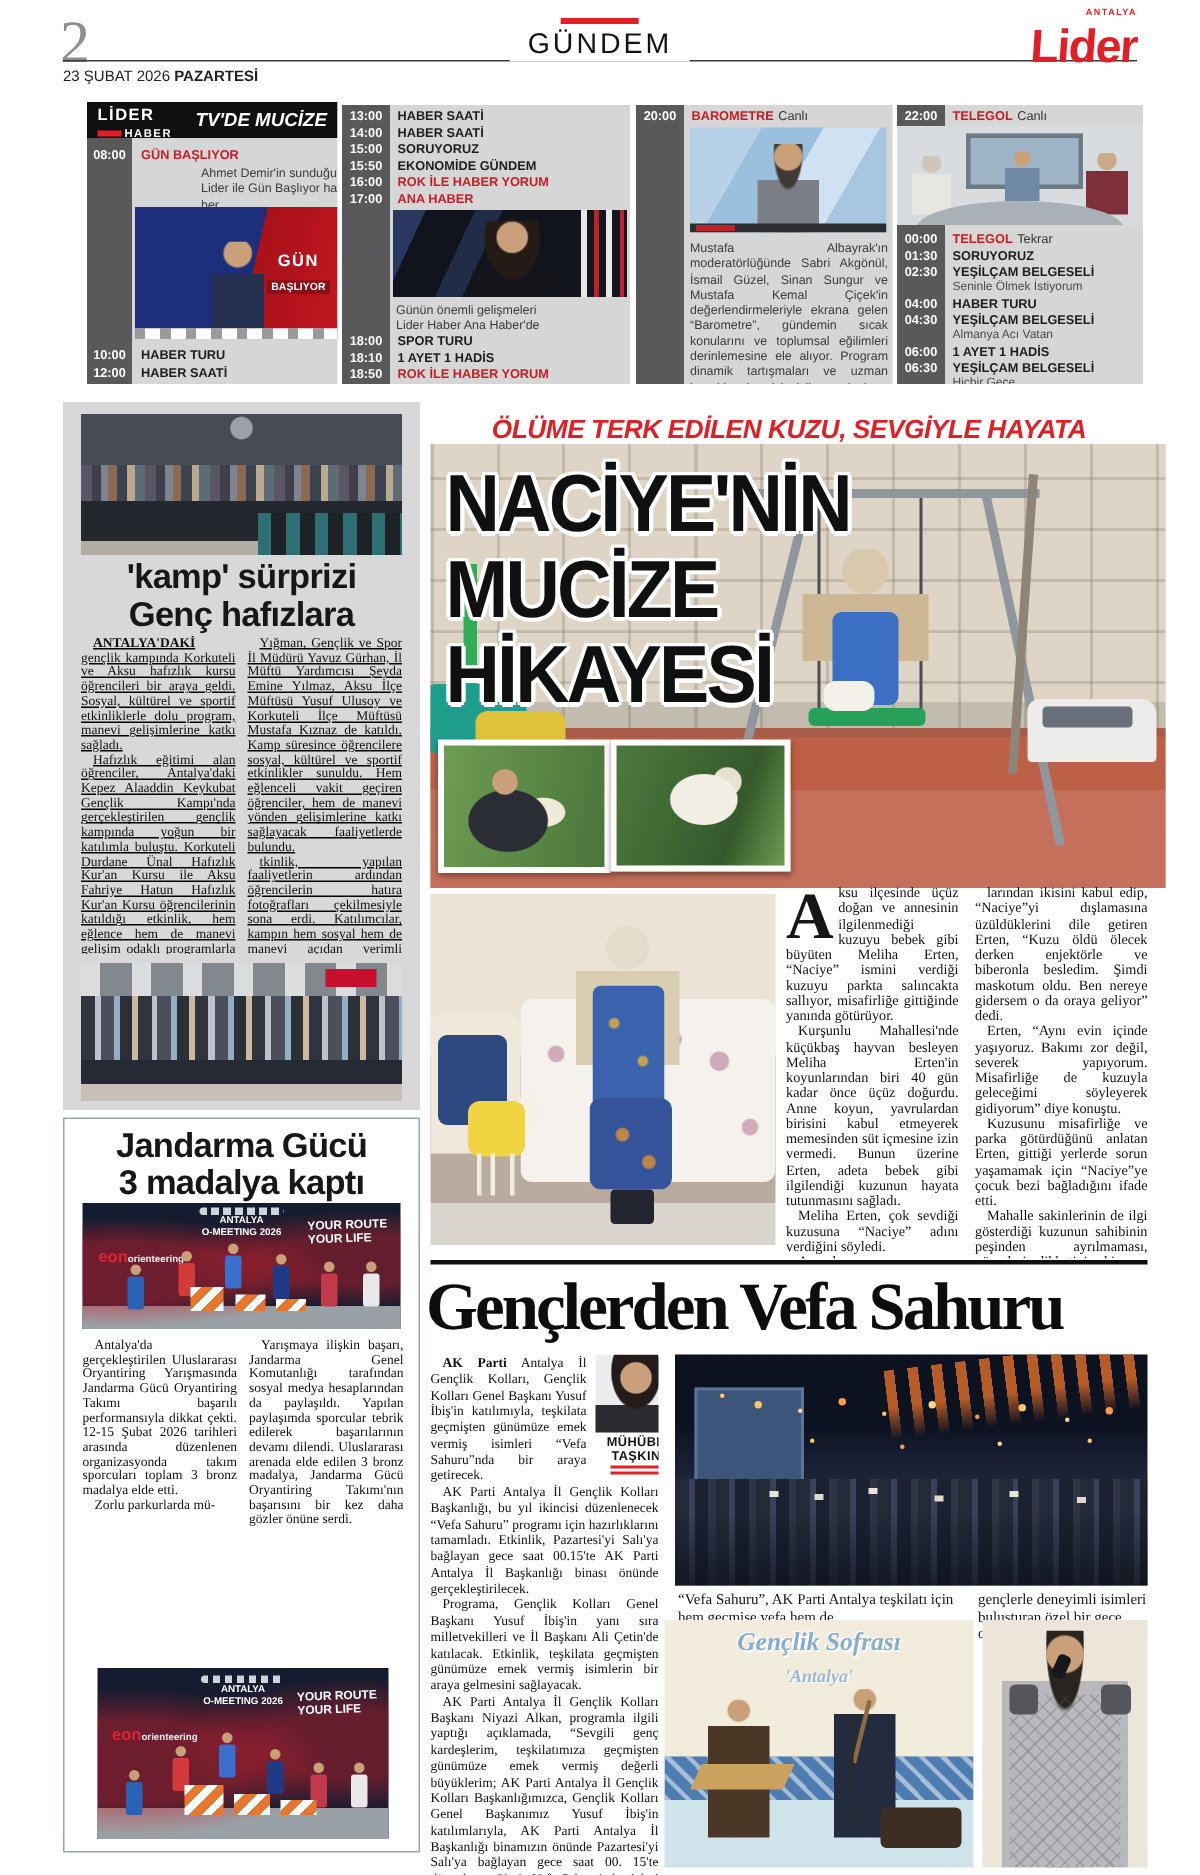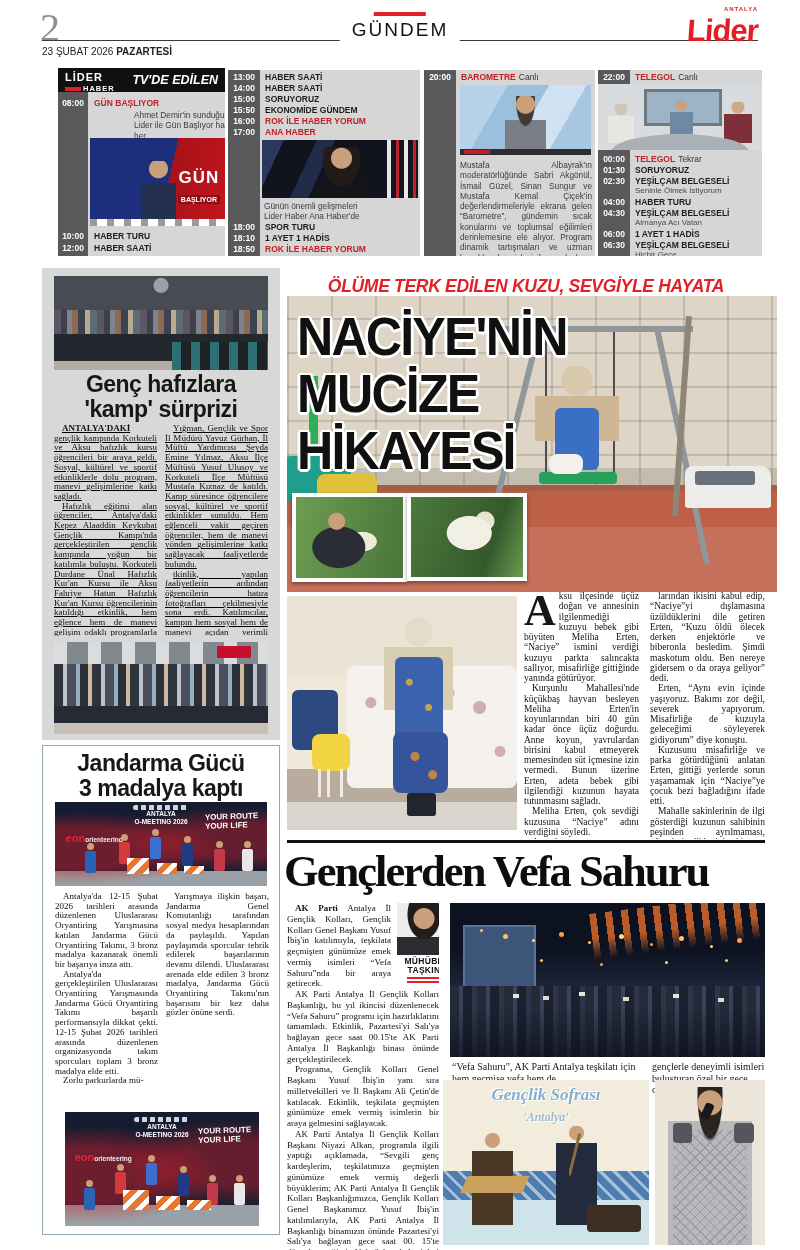--- a/index.html
+++ b/index.html
@@ -36,21 +36,21 @@
   .c1row{padding-left:36px;}
   .c1row .t{width:30px;}
   
   .ph{position:absolute;overflow:hidden;}
   
   .ph-gun{background:linear-gradient(103deg,#1d2f7c 0 57%,#a91119 57%,#c2161f 100%);}
   .gun-man{position:absolute;left:38%;top:26%;width:26%;height:74%;background:
       radial-gradient(circle at 50% 12%,#c9a078 0 9px,transparent 10px),
       linear-gradient(transparent 0 22px,#23304f 22px 100%);}
   .gun-txt{position:absolute;right:5px;top:34%;text-align:center;color:#fff;font-family:"Liberation Sans",sans-serif;}
-  .gun-txt .g1{font-weight:800;font-size:17px;letter-spacing:1px;}
+  .gun-txt .g1{font-weight:800;font-size:11px;letter-spacing:1px;}
   .gun-txt .g2{font-weight:800;font-size:7px;background:#8c0e15;padding:1px 3px;margin-top:2px;display:inline-block;}
   .gun-strip{position:absolute;left:0;right:0;bottom:0;height:7px;background:
       repeating-linear-gradient(90deg,#9a9a9a 0 7px,#fff 7px 17px) #fff;}
   .ph-anahaber{background:
       linear-gradient(115deg,rgba(62,84,150,.55) 0 12%,transparent 12% 30%,rgba(62,84,150,.35) 30% 40%,transparent 40%),#12141d;}
   .ana-stripes{position:absolute;right:0;top:0;bottom:0;width:20%;background:
       repeating-linear-gradient(90deg,#e8e8e8 0 4px,#15151d 4px 9px,#c0202a 9px 12px,#15151d 12px 17px);}
   .ana-woman{position:absolute;left:34%;top:12%;width:34%;height:88%;background:
       radial-gradient(circle at 50% 22%,#caa07c 0 10px,transparent 11px),
       radial-gradient(ellipse at 50% 24%,#241a16 0 18px,transparent 19px),
@@ -259,21 +259,21 @@
 
   <div class="tvcol" style="left:58px;top:68px;width:167px;height:188px;">
     <div class="tvhead">
       <div class="tvlogo">
         <div class="l1">LİDER</div>
         <div class="l2">
             <span class="rb"></span>
             <span>HABER</span>
           </div>
       </div>
-      <div class="tvtitle">TV'DE EDİLEN</div>
+      <div class="tvtitle">TV'DE MUCİZE</div>
     </div>
     <div class="strip" style="top:24px;width:30px;"></div>
     <div class="tvrow c1row" style="top:30px;">
       <span class="t">08:00</span><span class="red">GÜN BAŞLIYOR</span>
     </div>
     <div class="tvdesc" style="left:40px;top:42px;width:124px;margin-left:36px;">Ahmet Demir'in sunduğu
 Lider ile Gün Başlıyor hafta içi her
 gün Lider Haber TV'de</div>
     <div class="ph ph-gun" style="left:32px;top:70px;width:135px;height:88px;">
       <div class="gun-man"></div>
@@ -345,22 +345,22 @@
     <div class="tvrow" style="top:159px;"><span class="t">06:00</span><span>1 AYET 1 HADİS</span></div>
     <div class="tvrow" style="top:170px;"><span class="t">06:30</span><span>YEŞİLÇAM BELGESELİ</span></div>
     <div class="tvsub" style="top:180px;">Hiçbir Gece</div>
   </div>
 
   <div class="abs panel1">
     <div class="ph ph-group" style="left:12px;top:8px;width:214px;height:94px;">
       <div class="grp-chairs"></div>
     </div>
     <div class="a-head" style="top:104px;">
+      <div>'kamp' sürprizi</div>
       <div>Genç hafızlara</div>
-      <div>'kamp' sürprizi</div>
     </div>
     <div class="cols" style="left:12px;top:156px;width:214px;height:212px;text-decoration:underline;">
       <div class="col">
         <p class="lead-p"><b>ANTALYA'DAKİ</b><span> gençlik kampında Korkuteli ve Aksu hafızlık kursu öğrencileri bir araya geldi. Sosyal, kültürel ve sportif etkinliklerle dolu program, manevi gelişimlerine katkı sağladı.</span></p>
         <div>
             <p>Hafızlık eğitimi alan öğrenciler, Antalya'daki Kepez Alaaddin Keykubat Gençlik Kampı'nda gerçekleştirilen gençlik kampında yoğun bir katılımla buluştu. Korkuteli Durdane Ünal Hafızlık Kur'an Kursu ile Aksu Fahriye Hatun Hafızlık Kur'an Kursu öğrencilerinin katıldığı etkinlik, hem eğlence hem de manevi gelişim odaklı programlarla sürdü. Programa Antalya Milletvekili Mustafa Köse, İl Müftüsü Aydın</p>
           </div>
       </div>
       <div class="col">
         <div>
@@ -416,21 +416,20 @@
           <i></i>
           <b style="background:#e8e8e8;"></b>
         </div>
       <div class="pod-block" style="left:34%;width:22px;height:16px;"></div>
       <div class="pod-block" style="left:48%;width:20px;height:11px;"></div>
       <div class="pod-block" style="left:61%;width:20px;height:8px;"></div>
     </div>
     <div class="cols" style="left:12px;top:146px;width:214px;height:196px;">
       <div class="col">
         <div>
-            <p>Antalya'da 12-15 Şubat 2026 tarihleri arasında düzenlenen Uluslararası Oryantiring Yarışmasına katılan Jandarma Gücü Oryantiring Takımı, 3 bronz madalya kazanarak önemli bir başarıya imza attı.</p>
             <p>Antalya'da gerçekleştirilen Uluslararası Oryantiring Yarışmasında Jandarma Gücü Oryantiring Takımı başarılı performansıyla dikkat çekti. 12-15 Şubat 2026 tarihleri arasında düzenlenen organizasyonda takım sporcuları toplam 3 bronz madalya elde etti.</p>
             <p>Zorlu parkurlarda mü-</p>
           </div>
       </div>
       <div class="col">
         <div>
             <p>Yarışmaya ilişkin başarı, Jandarma Genel Komutanlığı tarafından sosyal medya hesaplarından da paylaşıldı. Yapılan paylaşımda sporcular tebrik edilerek başarılarının devamı dilendi. Uluslararası arenada elde edilen 3 bronz madalya, Jandarma Gücü Oryantiring Takımı'nın başarısını bir kez daha gözler önüne serdi.</p>
           </div>
 
       </div>

